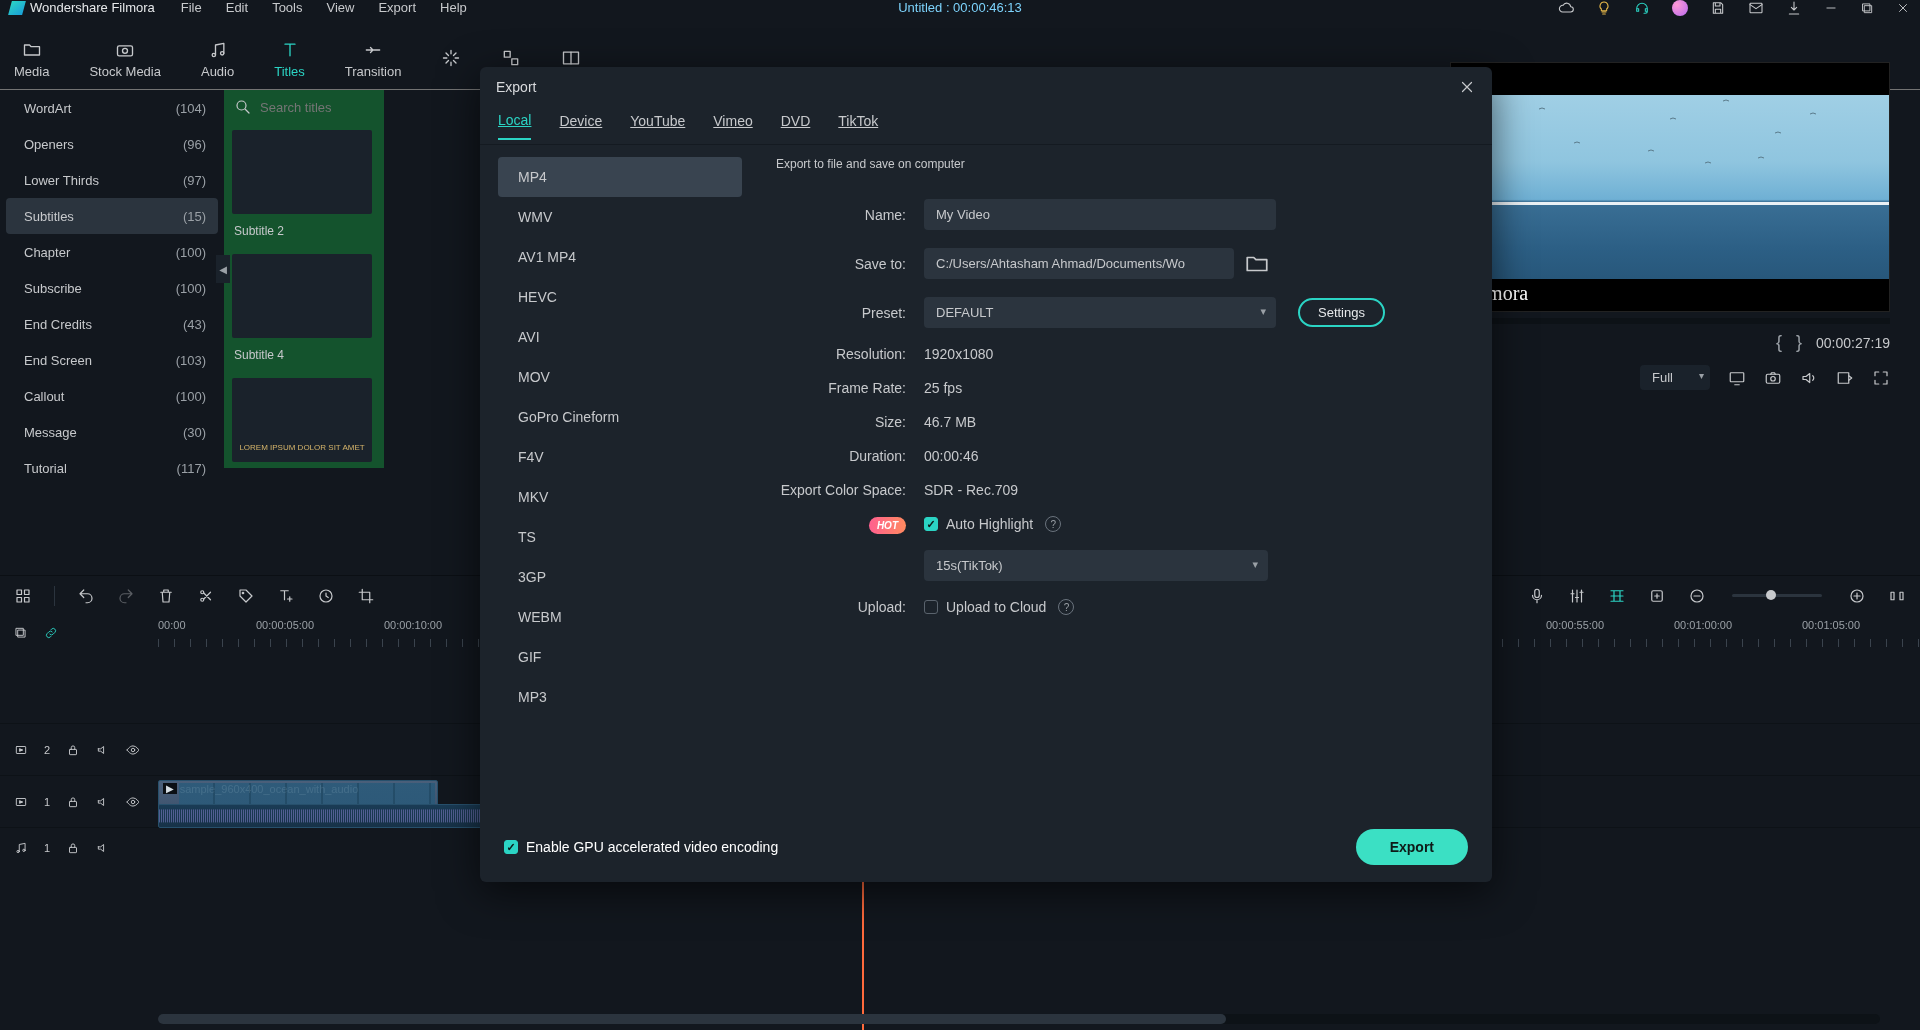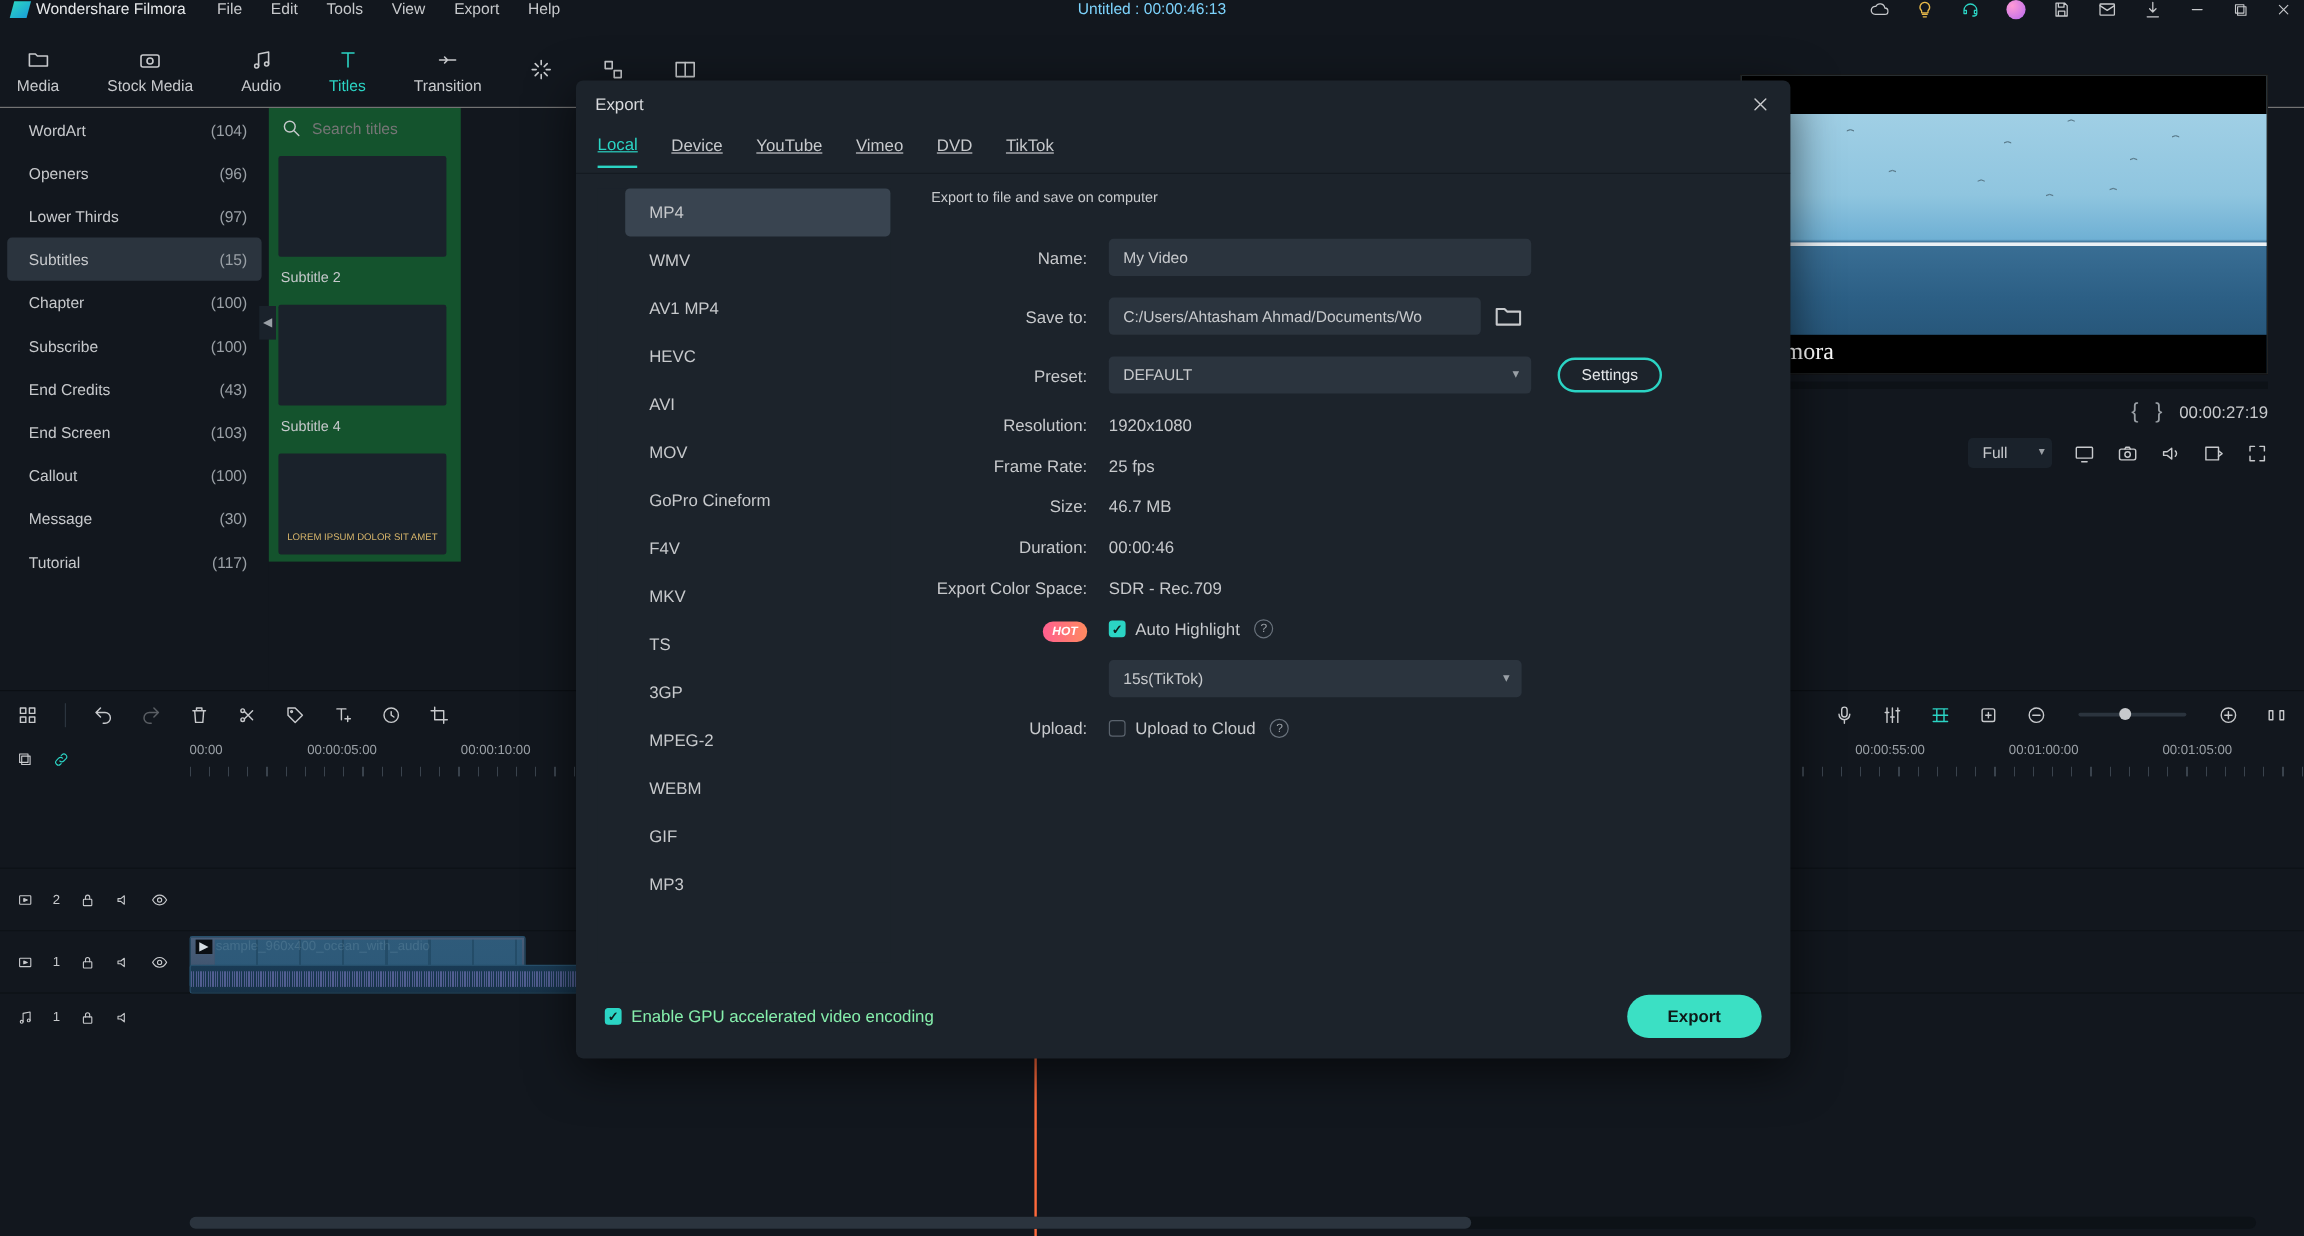--- a/index.html
+++ b/index.html
@@ -100,39 +100,39 @@
 
 .modal { position:absolute; left:480px; top:67px; width:1012px; height:815px; background:#1c232b; border-radius:6px; box-shadow:0 10px 40px rgba(0,0,0,.6); display:flex; flex-direction:column; overflow:hidden; z-index:50; }
 .modal-titlebar { height:40px; display:flex; align-items:center; padding:0 16px; }
 .modal-title { color:#d8dadd; font-size:14px; }
 .modal-close { margin-left:auto; width:18px; height:18px; cursor:pointer; color:#c7c9cc; }
 .modal-tabs { display:flex; gap:28px; padding:0 18px; height:38px; align-items:center; border-bottom:1px solid #141a21; }
 .modal-tab { color:#c7c9cc; font-size:14px; padding-bottom:10px; cursor:pointer;text-decoration:underline; }
 .modal-tab.active { color:#2bd4c4; border-bottom:2px solid #2bd4c4; }
 .modal-body { flex:1; display:flex; padding:12px 18px 10px 18px; gap:24px; }
 .fmt-col { width:244px; background:#1c232b; }
-.fmt-item { height:40px; display:flex; align-items:center; padding:0 20px; color:#c7c9cc; font-size:14px; cursor:pointer; border-radius:4px;margin-left:23px; }
+.fmt-item { height:40px; display:flex; align-items:center; padding:0 20px; color:#c7c9cc; font-size:14px; cursor:pointer; border-radius:4px; }
 .fmt-item.sel { background:#394450; }
 .form-col { flex:1; padding-right:30px; }
 .form-head { color:#c7c9cc; font-size:12px; margin-bottom:28px; padding-left:10px; }
 .frow { display:flex; align-items:center; margin-bottom:18px; }
 .flabel { width:158px; text-align:right; padding-right:18px; color:#c7c9cc; font-size:14px; }
 .ftext { background:#2b343e; color:#c7c9cc; font-size:13px; padding:8px 12px; border-radius:4px; width:352px; border:none; outline:none; }
 .fstatic { color:#c7c9cc; font-size:14px; }
 .fsel { background:#2b343e; color:#c7c9cc; font-size:13px; padding:8px 12px; border-radius:4px; width:352px; position:relative; }
 .fsel::after { content:"▾"; position:absolute; right:10px; top:8px; color:#9aa0a6; font-size:11px; }
 .folder-btn { width:26px; height:26px; margin-left:10px; display:flex; align-items:center; justify-content:center; color:#c7c9cc; cursor:pointer; }
 .settings-btn { margin-left:22px; border:2px solid #2bd4c4; color:#e6e8ea; background:transparent; border-radius:16px; padding:5px 18px; font-size:13px; cursor:pointer; }
 .hot-badge { background:linear-gradient(90deg,#ff5f8f,#ff8a5f); color:#fff; font-size:10px; font-weight:600; padding:3px 8px; border-radius:10px; font-style:italic; }
 .chk { width:14px; height:14px; border-radius:3px; margin-right:8px; display:inline-flex; align-items:center; justify-content:center; border:1px solid #5a636d; cursor:pointer; flex-shrink:0; }
 .chk.checked { background:#2bd4c4; border-color:#2bd4c4; }
 .chk.checked::after { content:"✓"; color:#0e1a18; font-size:11px; font-weight:700; }
 .help { width:16px; height:16px; border:1px solid #6a737d; border-radius:50%; display:inline-flex; align-items:center; justify-content:center; font-size:10px; color:#9aa0a6; margin-left:12px; }
 .modal-footer { height:70px; display:flex; align-items:center; padding:0 24px; }
-.gpu-row { display:flex; align-items:center; color:#86efac; font-size:14px;text-align:center; }
+.gpu-row { display:flex; align-items:center; color:#ffffff; font-size:14px;text-align:center; }
 .export-btn { margin-left:auto; background:#3be0c4; color:#0e1a18; font-weight:600; font-size:14px; border:none; border-radius:18px; padding:10px 34px; cursor:pointer; }
 
 
 svg { stroke:currentColor; fill:none; stroke-width:1.6; stroke-linecap:round; stroke-linejoin:round; }
 </style>
 </head>
 <body>
 
 <div class="topbar">
   <div class="logo">
@@ -567,21 +567,20 @@
         <div class="fmt-item">WMV</div>
         <div class="fmt-item">AV1 MP4</div>
         <div class="fmt-item">HEVC</div>
         <div class="fmt-item">AVI</div>
         <div class="fmt-item">MOV</div>
         <div class="fmt-item">GoPro Cineform</div>
         <div class="fmt-item">F4V</div>
         <div class="fmt-item">MKV</div>
         <div class="fmt-item">TS</div>
         <div class="fmt-item">3GP</div>
-        <div class="fmt-item">MPEG-2</div>
         <div class="fmt-item">WEBM</div>
         <div class="fmt-item">GIF</div>
         <div class="fmt-item">MP3</div>
       </div>
     <div class="form-col">
       <div class="form-head">Export to file and save on computer</div>
 
       <div class="frow">
         <div class="flabel">Name:</div>
         <input class="ftext" value="My Video" style="">

